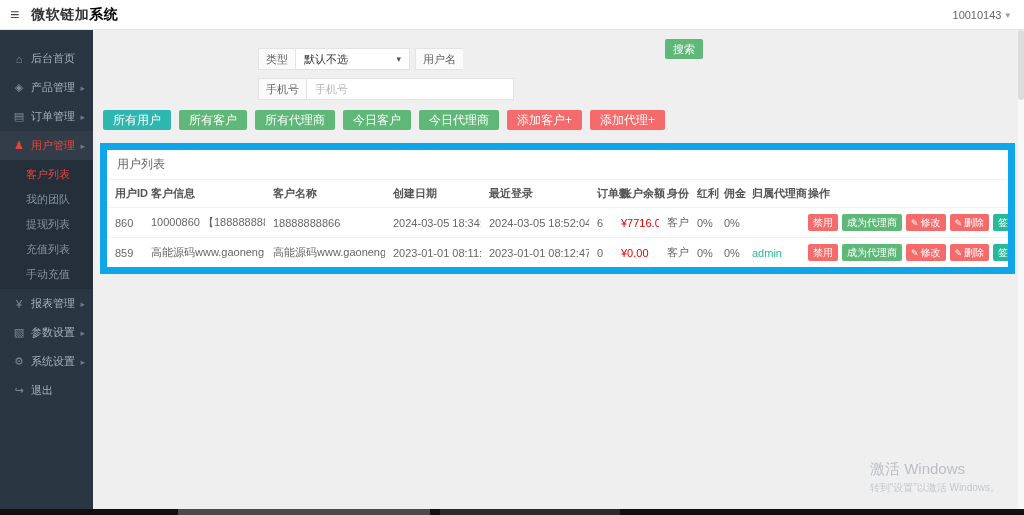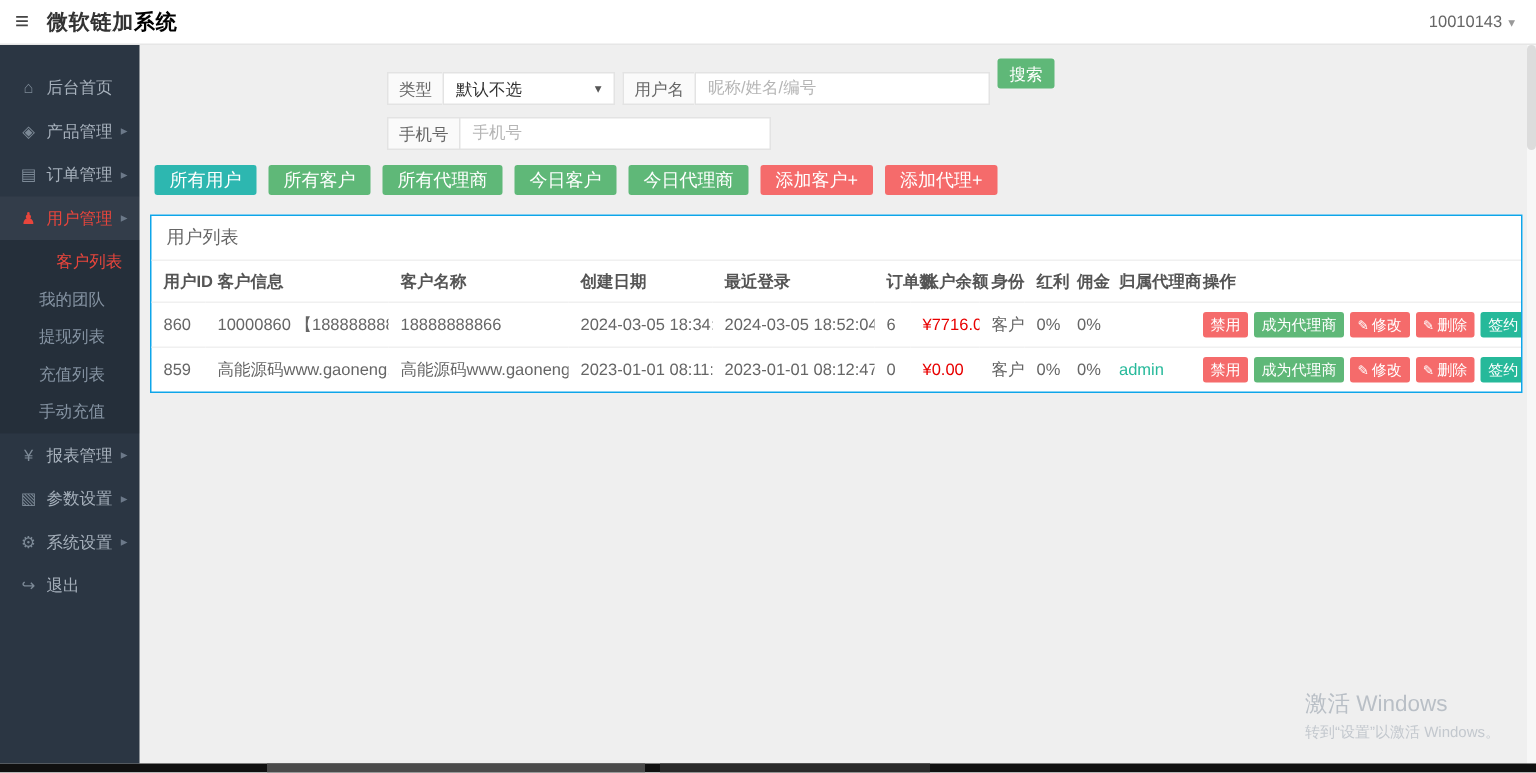--- a/index.html
+++ b/index.html
@@ -18,21 +18,21 @@
   
   .sidebar { position:absolute; top:30px; left:0; width:93px; height:479px; background:#2b3643; z-index:4; }
   .menu { padding-top:14px; }
   .menu-item { height:29px; display:flex; align-items:center; padding:0 8px 0 12px; font-size:11px; color:#a7b1bc; cursor:pointer; position:relative; }
   .menu-item .mi-icon { width:14px; font-size:11px; color:#7d8a97; margin-right:5px; text-align:center; }
   .menu-item .mi-arrow { position:absolute; right:8px; font-size:9px; color:#6c7989; }
   .menu-item.active { color:#e8453c; background:rgba(255,255,255,0.04); }
   .menu-item.active .mi-icon { color:#e8453c; }
   .submenu { background:rgba(0,0,0,0.12); padding:2px 0; }
   .submenu-item { height:25px; display:flex; align-items:center; padding-left:26px; font-size:11px; color:#8593a2; cursor:pointer; }
-  .submenu-item.active { color:#e8453c;justify-content:center; }
+  .submenu-item.active { color:#e8453c; }
 
   
   .grp { position:absolute; display:flex; height:22px; }
   .grp .addon { background:#fafafa; border:1px solid #e3e3e3; border-right:none; font-size:11px; color:#666; display:flex; align-items:center; padding:0 7px; white-space:nowrap; }
   .grp .field { border:1px solid #e3e3e3; background:#fff; font-size:11px; color:#333; padding:0 8px; outline:none; }
   .grp .field::placeholder { color:#b5b5b5; }
   .grp-type { left:258px; top:48px; }
   .grp-type .select { width:115px; display:flex; align-items:center; justify-content:space-between; cursor:pointer; border:1px solid #e3e3e3; background:#fff; font-size:11px; color:#333; padding:0 8px; }
   .grp-type .select .sel-caret { font-size:9px; color:#555; }
   .grp-user { left:415px; top:48px; }
@@ -42,21 +42,21 @@
   .search-btn { position:absolute; left:665px; top:39px; height:20px; padding:0 8px; background:#5fb878; color:#fff; border:none; border-radius:2px; font-size:11px; cursor:pointer; }
 
   
   .actions { position:absolute; left:103px; top:110px; display:flex; gap:8px; }
   .act { height:20px; padding:0 10px; border:none; border-radius:2px; color:#fff; font-size:12px; cursor:pointer; white-space:nowrap; }
   .act.teal { background:#2db7b0; }
   .act.green { background:#5fb878; }
   .act.red { background:#f56b6b; }
 
   
-  .panel { position:absolute; left:100px; top:143px; width:915px; background:#fff; border:1px solid #0ea5e9; }
+  .panel { position:absolute; left:100px; top:143px; width:915px; background:#fff; border:7px solid #0ea5e9; }
   .panel-title { font-size:12px; color:#666; padding:6px 10px; border-bottom:1px solid #f0f0f0; }
   table { width:100%; border-collapse:collapse; table-layout:fixed; }
   th { font-size:11px; color:#555; text-align:left; font-weight:bold; padding:6px 8px; white-space:nowrap; }
   td { font-size:11px; color:#666; padding:6px 8px; border-top:1px solid #f0f0f0; white-space:nowrap; overflow:hidden; }
   td.money { color:#e80000; }
   td.agent { color:#26b99a; }
   .ops { display:flex; gap:4px; }
   .op { height:17px; padding:0 5px; border:none; border-radius:2px; color:#fff; font-size:10px; cursor:pointer; white-space:nowrap; display:flex; align-items:center; gap:2px; }
   .op.red { background:#f56b6b; }
   .op.green { background:#5fb878; }
@@ -154,21 +154,20 @@
   <div class="grp grp-type">
     <span class="addon">类型</span>
     <div class="select">
       <span>默认不选</span>
       <span class="sel-caret">▾</span>
     </div>
   </div>
 
   <div class="grp grp-user">
     <span class="addon">用户名</span>
-    <input class="field" type="text" placeholder="昵称/姓名/编号" style="">
   </div>
 
   <button class="search-btn">搜索</button>
 
   <div class="grp grp-phone">
     <span class="addon">手机号</span>
     <input class="field" type="text" placeholder="手机号" style="">
   </div>
 
   <div class="actions">

